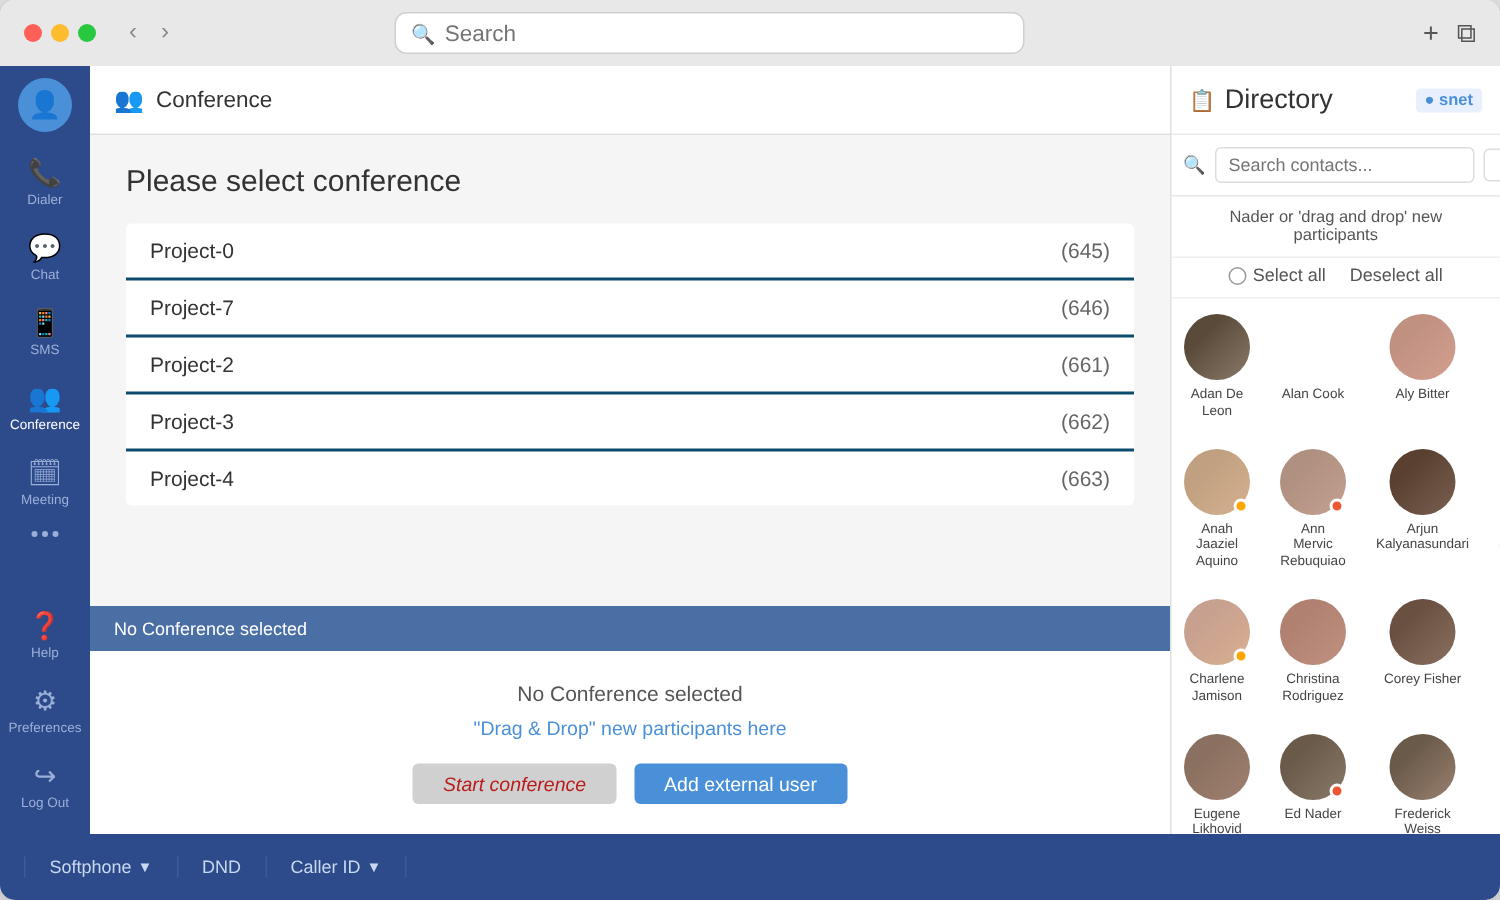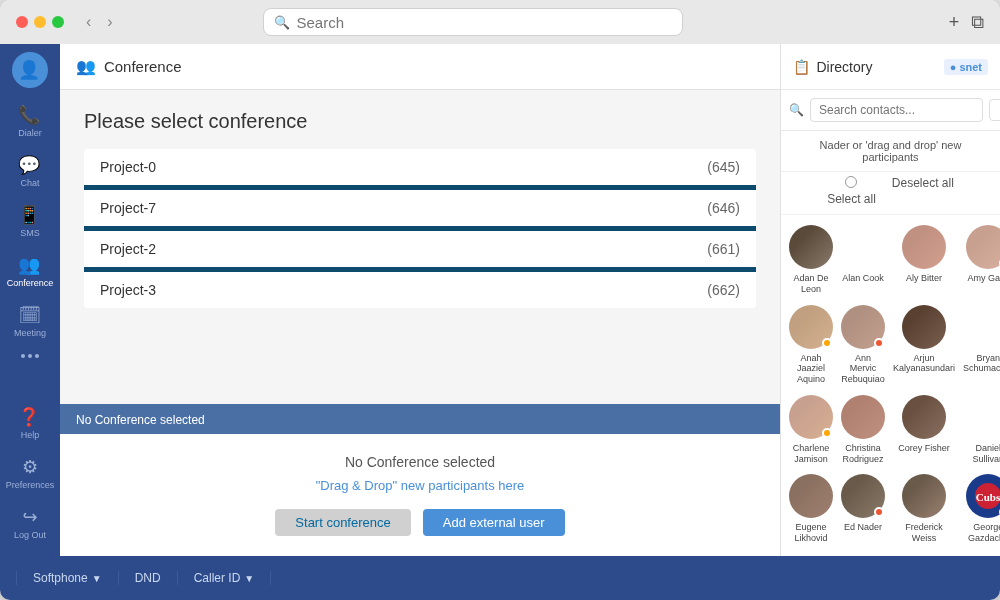--- a/index.html
+++ b/index.html
@@ -38,52 +38,52 @@
     .conference-panel { flex: 1; display: flex; flex-direction: column; background: #f5f5f5; min-width: 0; }
 
     
     .conference-header { background: white; border-bottom: 1px solid #e0e0e0; padding: 10px 16px; display: flex; align-items: center; gap: 8px; height: 46px; }
     .conference-header-title { font-size: 15px; color: #333; font-weight: 500; }
 
     
     .conference-list-area { padding: 20px 24px; flex: 1; }
     .conference-list-title { font-size: 20px; color: #333; margin-bottom: 16px; font-weight: 400; }
     .conference-list { background: white; border-radius: 4px; }
-    .conference-row { display: flex; justify-content: space-between; align-items: center; padding: 10px 16px; border-bottom: 5px solid #0c4a6e; cursor: pointer; }
+    .conference-row { display: flex; justify-content: space-between; align-items: center; padding: 10px 16px; border-bottom: 2px solid #0c4a6e; cursor: pointer; }
     .conference-row:last-child { border-bottom: none; }
     .conference-name { font-size: 14px; color: #333; }
     .conference-num { font-size: 14px; color: #666; }
 
     
     .drop-zone-bar { background: #4a6fa5; padding: 6px 16px; }
     .drop-zone-bar-text { font-size: 12px; color: white; }
     .drop-zone { background: white; display: flex; flex-direction: column; align-items: center; justify-content: center; padding: 20px; gap: 8px; }
     .drop-zone-title { font-size: 14px; color: #555; }
     .drop-zone-link { font-size: 13px; color: #4a90d9; cursor: pointer; }
     .drop-zone-buttons { display: flex; gap: 12px; margin-top: 8px; }
-    .btn-start { background: #d0d0d0; color: #0369a1; border: none; border-radius: 4px; padding: 6px 20px; font-size: 13px; cursor: not-allowed; }
+    .btn-start { background: #d0d0d0; color: #b91c1c; border: none; border-radius: 4px; padding: 6px 20px; font-size: 13px; cursor: not-allowed; font-style: italic; }
     .btn-external { background: #4a90d9; color: white; border: none; border-radius: 4px; padding: 6px 20px; font-size: 13px; cursor: pointer; }
 
     
     .directory-panel { width: 220px; background: white; border-left: 1px solid #e0e0e0; display: flex; flex-direction: column; flex-shrink: 0; }
     .directory-header { padding: 10px 12px; border-bottom: 1px solid #e8e8e8; display: flex; align-items: center; justify-content: space-between; height: 46px; }
     .directory-header-left { display: flex; align-items: center; gap: 6px; }
-    .directory-title { font-size: 14px; color: #333; font-weight: 500; text-align: right; }
+    .directory-title { font-size: 18px; color: #333; font-weight: 500; text-align: right; }
     .directory-logo { font-size: 11px; color: #4a90d9; font-weight: bold; background: #e8f0fe; padding: 2px 6px; border-radius: 3px; }
     .directory-search { padding: 8px; border-bottom: 1px solid #e8e8e8; display: flex; gap: 6px; align-items: center; }
     .dir-search-input { flex: 1; border: 1px solid #ddd; border-radius: 4px; padding: 4px 8px; font-size: 12px; outline: none; color: #999; }
     .dir-dept-select { font-size: 11px; color: #4a90d9; border: 1px solid #ddd; border-radius: 4px; padding: 3px 6px; cursor: pointer; background: white; }
     .directory-hint { font-size: 11px; color: #555; padding: 8px 12px; text-align: center; border-bottom: 1px solid #f0f0f0; }
     .select-deselect { display: flex; justify-content: center; gap: 16px; padding: 4px 12px 8px; border-bottom: 1px solid #f0f0f0; }
-    .select-all-row { display: flex; align-items: center; gap: 4px; font-size: 12px; color: #555; cursor: pointer; flex-direction: column; }
+    .select-all-row { display: flex; align-items: flex-end; gap: 4px; font-size: 12px; color: #555; cursor: pointer; }
     .radio-circle { width: 12px; height: 12px; border-radius: 50%; border: 1px solid #999; display: inline-block; }
     .deselect-all { font-size: 12px; color: #555; cursor: pointer; }
 
     
-    .contacts-grid { display: grid; grid-template-columns: repeat(4, 1fr); gap: 8px; padding: 10px 8px; overflow-y: auto; flex: 1; }
+    .contacts-grid { display: grid; grid-template-columns: repeat(4, 1fr); gap: 20px; padding: 10px 8px; overflow-y: auto; flex: 1; }
     .contact-item { display: flex; flex-direction: column; align-items: center; gap: 4px; cursor: pointer; }
     .contact-name { font-size: 9px; color: #444; text-align: center; line-height: 1.2; }
     .avatar-placeholder { width: 44px; height: 44px; border-radius: 50%; display: flex; align-items: center; justify-content: center; font-weight: bold; font-size: 14px; color: white; }
     .status-dot { position: absolute; bottom: 1px; right: 1px; width: 10px; height: 10px; border-radius: 50%; border: 2px solid white; }
     .status-dot.online { background: #ffa500; }
     .status-dot.busy { background: #e53; }
     .status-dot.available { background: #4caf50; }
     .avatar-wrapper { position: relative; display: inline-block; }
 
     
@@ -201,20 +201,24 @@
             <span class="conference-num">(646)</span>
           </div>
           <div class="conference-row">
             <span class="conference-name">Project-2</span>
             <span class="conference-num">(661)</span>
           </div>
           <div class="conference-row">
             <span class="conference-name">Project-3</span>
             <span class="conference-num">(662)</span>
           </div>
+          <div class="conference-row">
+            <span class="conference-name">Project-4</span>
+            <span class="conference-num">(663)</span>
+          </div>
         </div>
       </div>
 
       <div class="drop-zone-bar">
         <span class="drop-zone-bar-text">No Conference selected</span>
       </div>
 
       <div class="drop-zone">
         <div class="drop-zone-title">No Conference selected</div>
         <div class="drop-zone-link">"Drag &amp; Drop" new participants here</div>

